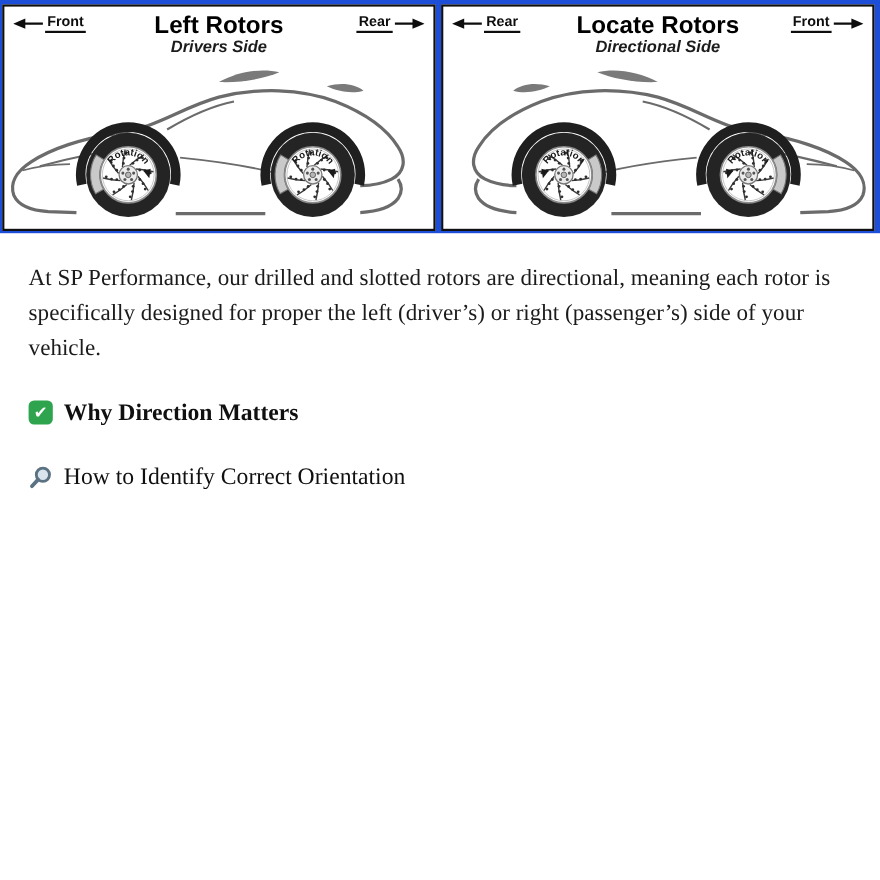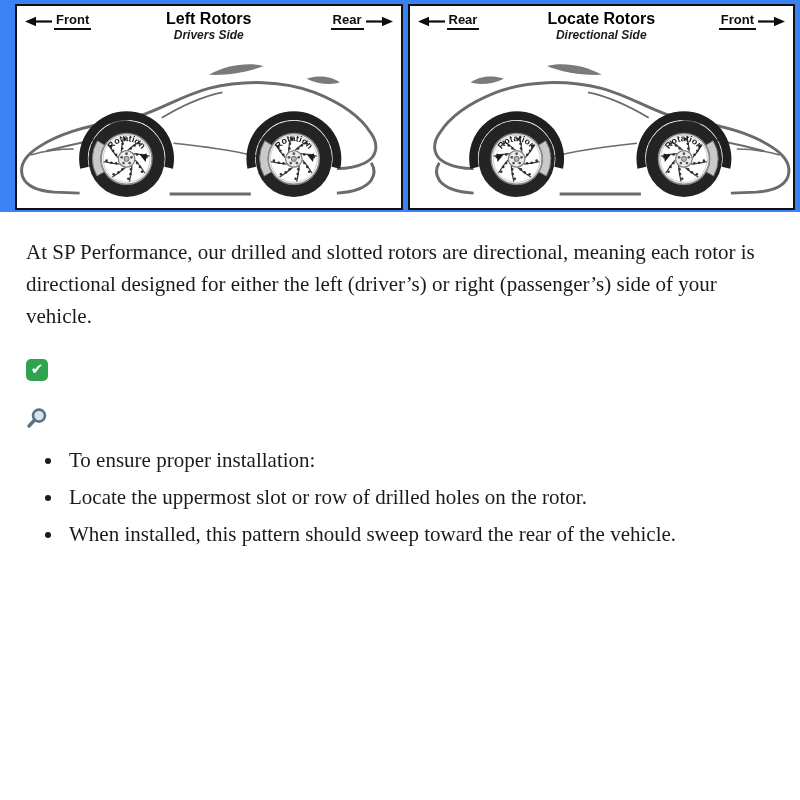--- a/index.html
+++ b/index.html
@@ -6,43 +6,43 @@
   html, body { background: #ffffff; }
   body {
     width: 800px;
     font-family: "Liberation Serif", serif;
     color: #1b1b1b;
   }
   
   .diagram {
     display: flex;
     gap: 5px;
-    padding: 4px 5px 2px 15px;
-    background: #3b82f6;
+    padding: 4px 5px 2px 2px;
+    background: #1d4ed8;
   }
   .panel {
     flex: 1;
     border: 2px solid #101010;
     background: #fff;
     overflow: hidden;
   }
   .panel-header { position: relative; height: 47px; padding-top: 5px; }
   .titles { text-align: center; }
   .panel-title {
     font-family: "Liberation Sans", sans-serif;
     font-weight: bold;
-    font-size: 16px;
+    font-size: 22px;
     line-height: 1.05;
     color: #000;
   }
   .panel-subtitle {
     font-family: "Liberation Sans", sans-serif;
     font-weight: bold;
     font-style: italic;
-    font-size: 12px;
+    font-size: 15px;
     color: #1c1c1c;
   }
   .dir { position: absolute; top: 7px; display: flex; align-items: center; gap: 1px; }
   .dir-left  { left: 8px; }
   .dir-right { right: 8px; }
   .dir-text {
     font-family: "Liberation Sans", sans-serif;
     font-weight: bold;
     font-size: 13px;
     line-height: 1.1;
@@ -350,36 +350,33 @@
           <text font-size="9" font-weight="bold" fill="#1a1a1a" style="font-family:'Liberation Sans',sans-serif"><textPath href="#rotarc-1-0" startOffset="50%" text-anchor="middle">Rotation</textPath></text>
           <polygon points="260.5,111.1 259.2,102.4 266.0,104.2" fill="#1a1a1a"></polygon>
           <path id="rotarc-1-1" d="M 91.6,103.3 A 18 18 0 0 1 126.4,103.3" fill="none" stroke="none"></path>
           <text font-size="9" font-weight="bold" fill="#1a1a1a" style="font-family:'Liberation Sans',sans-serif"><textPath href="#rotarc-1-1" startOffset="50%" text-anchor="middle">Rotation</textPath></text>
           <polygon points="89.5,111.1 88.2,102.4 95.0,104.2" fill="#1a1a1a"></polygon>
         </svg>
     </div>
   </div>
 
   <div class="content">
-    <p>At SP Performance, our drilled and slotted rotors are directional, meaning each rotor is directional designed for either the left (driver’s) or right (passenger’s) side of your vehicle.</p>
+    <p>At SP Performance, our drilled and slotted rotors are directional, meaning each rotor is specifically designed for proper the left (driver’s) or right (passenger’s) side of your vehicle.</p>
 
     <h2 class="sec-h bold">
       <span class="check-icon">✔</span>
+      <span>Why Direction Matters</span>
     </h2>
 
 
 
     <h2 class="sec-h normal">
       <span class="mag-wrap">
         <svg width="22" height="22" viewBox="0 0 22 22">
           <circle cx="13" cy="8.6" r="6" fill="#d9e5ee" stroke="#5b7282" stroke-width="2.6"></circle>
           <line x1="8.6" y1="13" x2="3" y2="19" stroke="#5b7282" stroke-width="3.4" stroke-linecap="round"></line>
         </svg>
       </span>
+      <span>How to Identify Correct Orientation</span>
     </h2>
 
-    <ul id="list-1">
-        <li>To ensure proper installation:</li>
-        <li>Locate the uppermost slot or row of drilled holes on the rotor.</li>
-        <li>When installed, this pattern should sweep toward the rear of the vehicle.</li>
-      </ul>
   </div>
 </div>
 
 </body></html>

